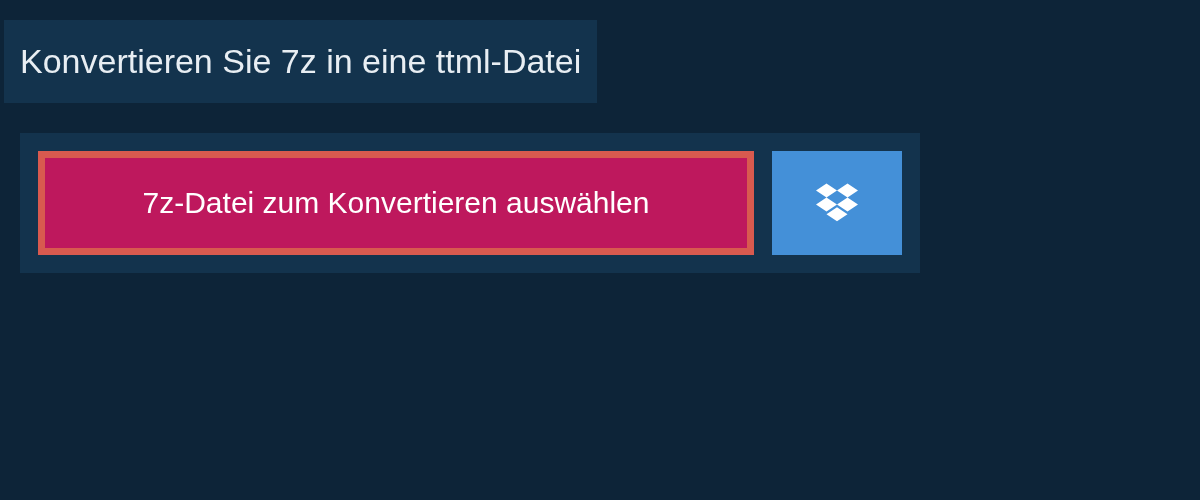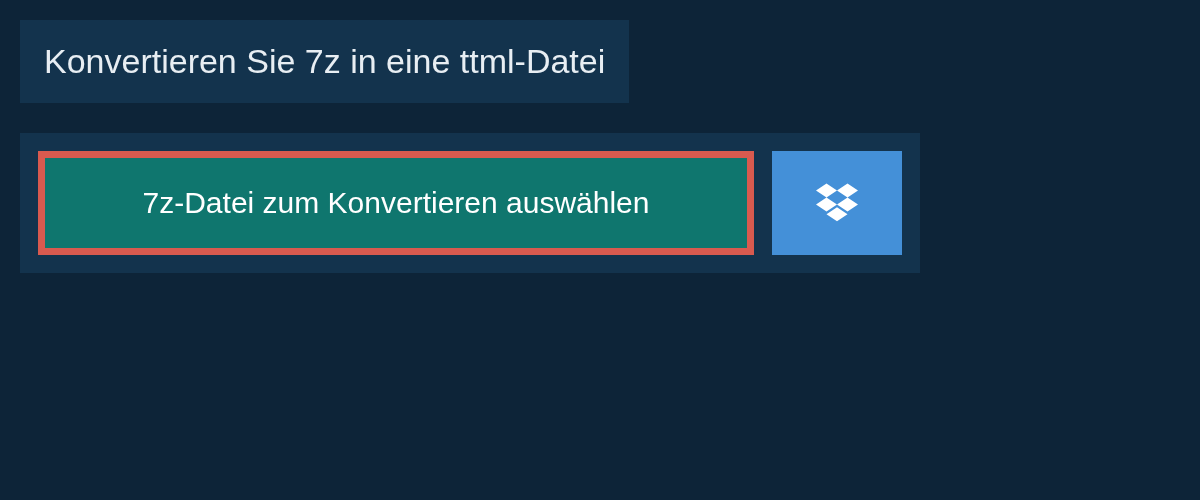--- a/index.html
+++ b/index.html
@@ -9,41 +9,41 @@
     }
     body {
       width: 1200px;
       height: 500px;
       background: #0d2438;
       font-family: -apple-system, BlinkMacSystemFont, 'Segoe UI', Arial, sans-serif;
       overflow: hidden;
     }
     .header-bar {
       background: #13334d;
-      padding: 22px 24px;
+      padding: 22px 16px;
       display: inline-block;
       margin-top: 20px;
-      margin-left: 20px;
+      margin-left: 4px;
     }
     .header-title {
       color: #e8eef3;
       font-size: 34px;
       font-weight: 400;
     }
     .upload-panel {
       background: #13334d;
       margin: 30px 20px 0 20px;
       padding: 18px;
       display: flex;
       gap: 18px;
       width: 900px;
     }
     .select-file-button {
       flex: 1;
-      background: #0f766e;
+      background: #be185d;
       border: 7px solid #d85a4f;
       color: #ffffff;
       font-size: 30px;
       font-weight: 400;
       padding: 28px 20px;
       text-align: center;
       cursor: pointer;
       display: flex;
       align-items: center;
       justify-content: center;

